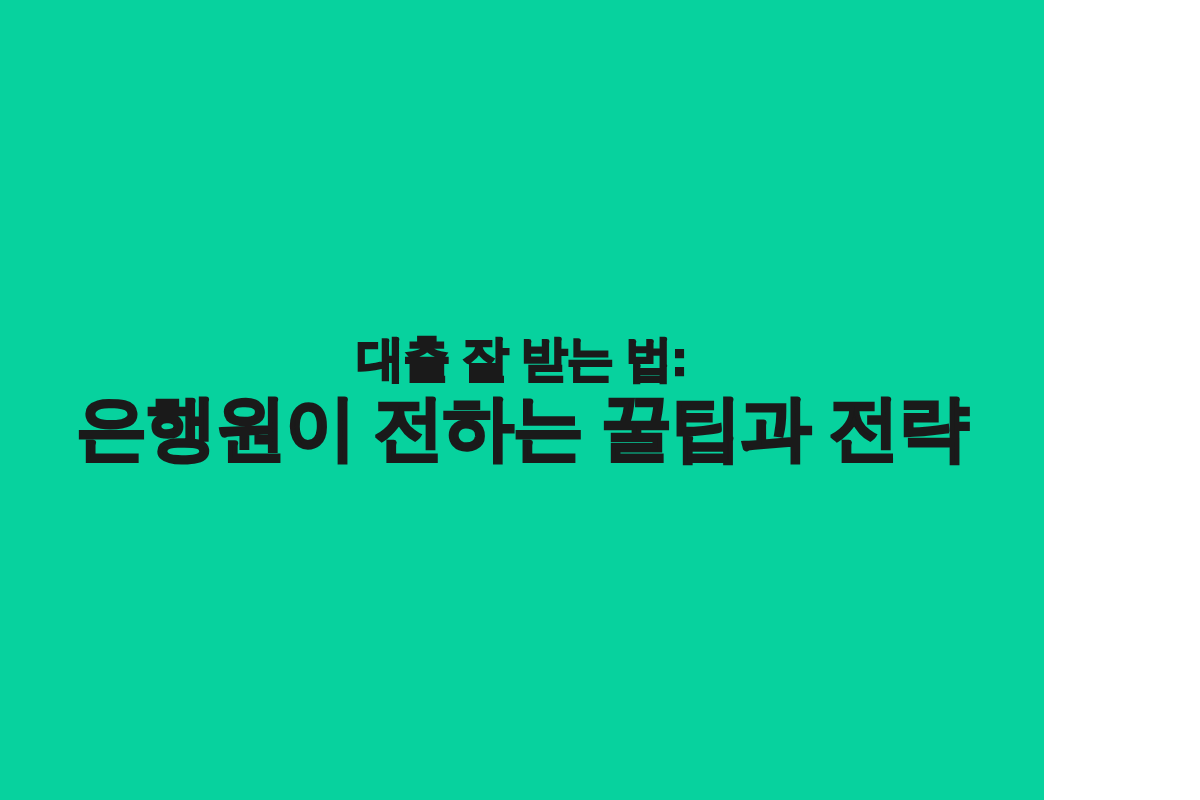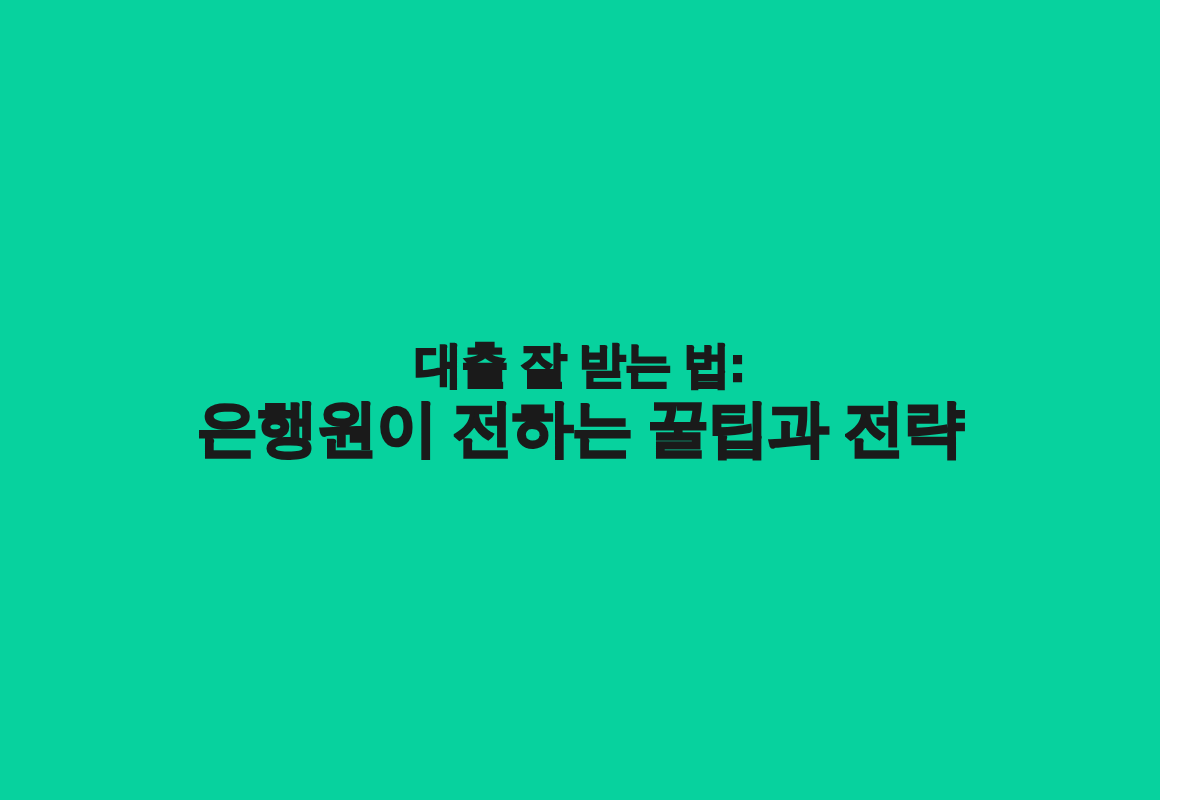--- a/index.html
+++ b/index.html
@@ -10,21 +10,21 @@
 
   body {
     width: 1200px;
     height: 800px;
     overflow: hidden;
     font-family: "Liberation Sans", "DejaVu Sans", sans-serif;
   }
 
   #thumbnail-canvas {
     position: relative;
-    width: 1160px;
+    width: 1044px;
     height: 800px;
     box-sizing: border-box;
     display: flex;
     align-items: center;
     justify-content: center;
     background-color: #07d29e; 
   }
 
   #title-block {
     width: 100%;
@@ -63,17 +63,17 @@
 </style>
 </head>
 <body>
 
 <div id="thumbnail-canvas" style="background-color: rgb(7, 210, 158);">
 
   <div id="title-block">
 
     <span class="title-line" style="color: rgb(26, 26, 26); -webkit-text-stroke: 2.6px rgb(26, 26, 26); font-size: 48.1905px;">대출 잘 받는 법:</span>
 
-    <span class="title-line title-line--wide" style="color: rgb(26, 26, 26); -webkit-text-stroke: 2.6px rgb(26, 26, 26); font-size: 61px;">은행원이 전하는 꿀팁과 전략</span>
+    <span class="title-line title-line--wide" style="color: rgb(26, 26, 26); -webkit-text-stroke: 2.6px rgb(26, 26, 26); font-size: 71px;">은행원이 전하는 꿀팁과 전략</span>
 
   </div>
 
 </div>
 
 </body></html>

